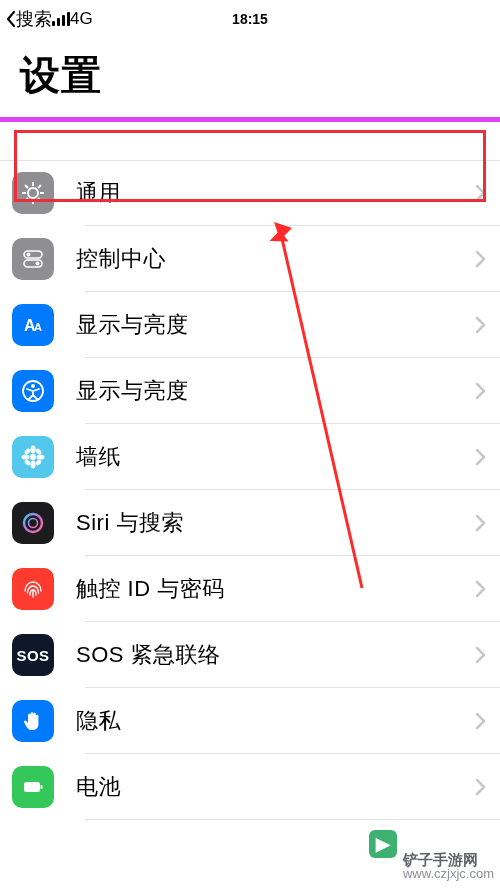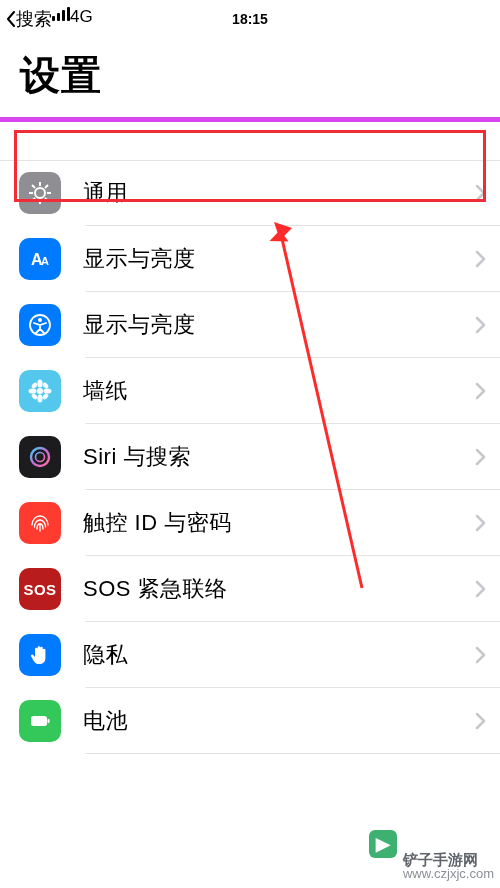--- a/index.html
+++ b/index.html
@@ -15,21 +15,21 @@
   
   .status-bar {
     height: 38px;
     display: flex;
     align-items: center;
     justify-content: space-between;
     padding: 0 10px 0 6px;
     font-size: 18px;
     font-weight: 500;
   }
-  .sb-left, .sb-right { display: flex; align-items: flex-start; }
+  .sb-left, .sb-right { display: flex; align-items: center; }
   .sb-back { font-size: 18px; display: flex; align-items: center; }
   .sb-back svg { width: 10px; height: 16px; }
   .sb-signal { display: inline-flex; align-items: flex-end; gap: 2px; height: 14px; }
   .sb-signal i { width: 3px; background:#000; display:inline-block; border-radius:1px;}
   .sb-signal i:nth-child(1){height:5px;}
   .sb-signal i:nth-child(2){height:8px;}
   .sb-signal i:nth-child(3){height:11px;}
   .sb-signal i:nth-child(4){height:14px;}
   .sb-net { font-size: 17px; }
   .sb-time { font-size: 14px; font-weight:600; position:absolute; left:50%; transform:translateX(-50%);}
@@ -49,21 +49,21 @@
   .nav-title h1 { font-size: 40px; font-weight: 700; letter-spacing: 1px;}
 
   .section-gap { height: 38px; background:#fff; }
 
   
   .list { }
   .row {
     display: flex;
     align-items: center;
     height: 66px;
-    padding-left: 19px;
+    padding-left: 12px;
     position: relative;
   }
   .row .sep{
     position:absolute; left:85px; right:0; bottom:0; height:1px; background:#e3e3e3;
   }
   .row:first-child::before{
     content:""; position:absolute; left:0; right:0; top:0; height:1px; background:#e3e3e3;
   }
   .row .icon {
     width: 42px; height: 42px; border-radius: 10px;
@@ -84,21 +84,21 @@
   .row .chev svg path{ stroke:#c7c7cc; stroke-width:2.5; fill:none; stroke-linecap:round; stroke-linejoin:round;}
 
   
   .ic-general{background:#8e8e93;}
   .ic-control{background:#8e8e93;}
   .ic-display{background:#007aff;}
   .ic-access {background:#007aff;}
   .ic-wall   {background:#54c7ec;}
   .ic-siri   {background:#1c1c1e;}
   .ic-touch  {background:#ff3b30;}
-  .ic-sos    {background:#b91c1c;}
+  .ic-sos    {background:#0f172a;}
   .ic-batt   {background:#34c759;}
   .ic-priv   {background:#007aff;}
 
   .sos-text{color:#fff;font-weight:700;font-size:15px;letter-spacing:0.5px;}
 
   
   .highlight-box{
     position:absolute; border:3px solid #ef2d36; pointer-events:none;
     left:14px; top:130px; width:472px; height:72px;
   }
@@ -167,20 +167,37 @@
     </span>
     <span class="label">通用</span>
     <span class="chev">
         <svg viewBox="0 0 11 18">
           <path d="M2 2 L9 9 L2 16"></path>
         </svg>
       </span>
     <span class="sep"></span>
   </div>
 
+  <div class="row">
+    <span class="icon ic-control">
+      <svg viewBox="0 0 26 26">
+          <rect x="4" y="5" width="18" height="7" rx="3.5" fill="none" stroke="#fff" stroke-width="1.6"></rect>
+          <circle cx="8.5" cy="8.5" r="2" fill="#fff"></circle>
+          <rect x="4" y="14" width="18" height="7" rx="3.5" fill="none" stroke="#fff" stroke-width="1.6"></rect>
+          <circle cx="17.5" cy="17.5" r="2" fill="#fff"></circle>
+        </svg>
+    </span>
+    <span class="label">控制中心</span>
+    <span class="chev">
+        <svg viewBox="0 0 11 18">
+          <path d="M2 2 L9 9 L2 16"></path>
+        </svg>
+      </span>
+    <span class="sep"></span>
+  </div>
 
   <div class="row">
     <span class="icon ic-display">
       <svg viewBox="0 0 26 26">
           <text x="4" y="19" font-family="Arial" font-weight="700" font-size="16" fill="#fff">A</text>
           <text x="14" y="19" font-family="Arial" font-weight="700" font-size="11" fill="#fff">A</text>
         </svg>
     </span>
     <span class="label">显示与亮度</span>
     <span class="chev">

